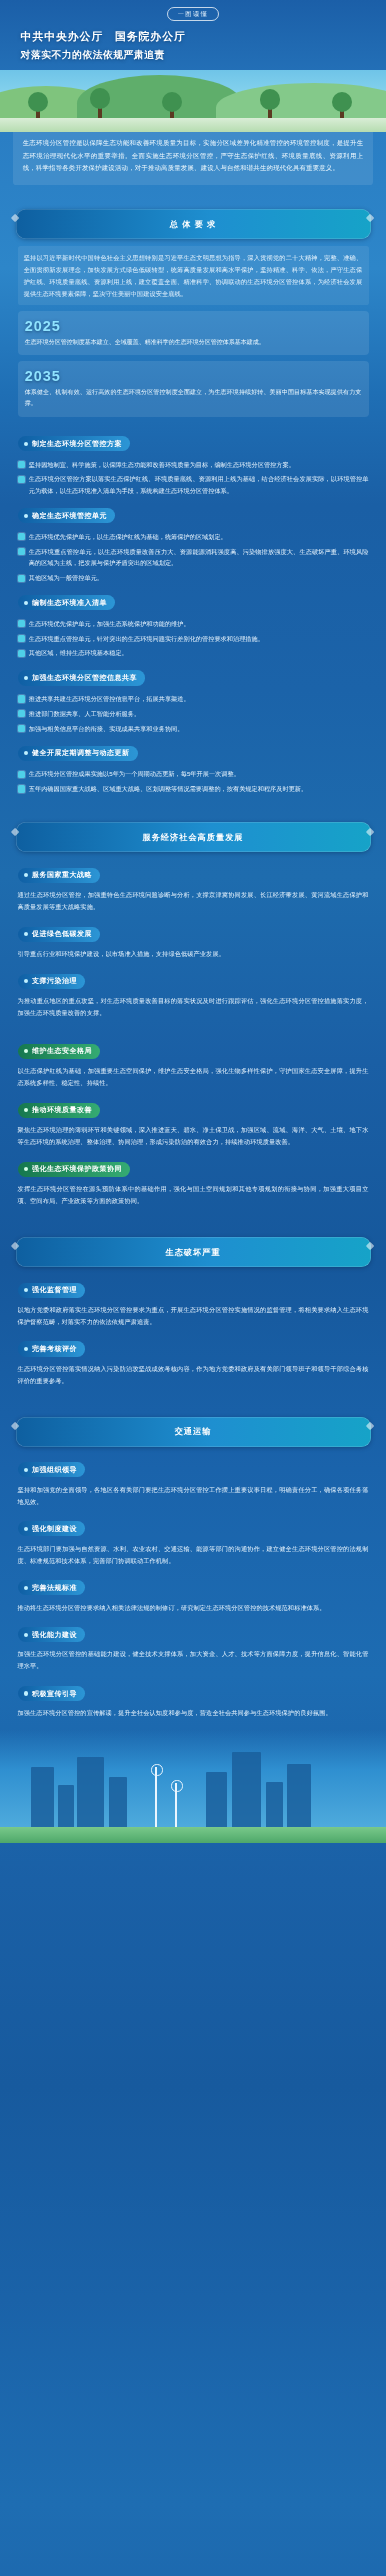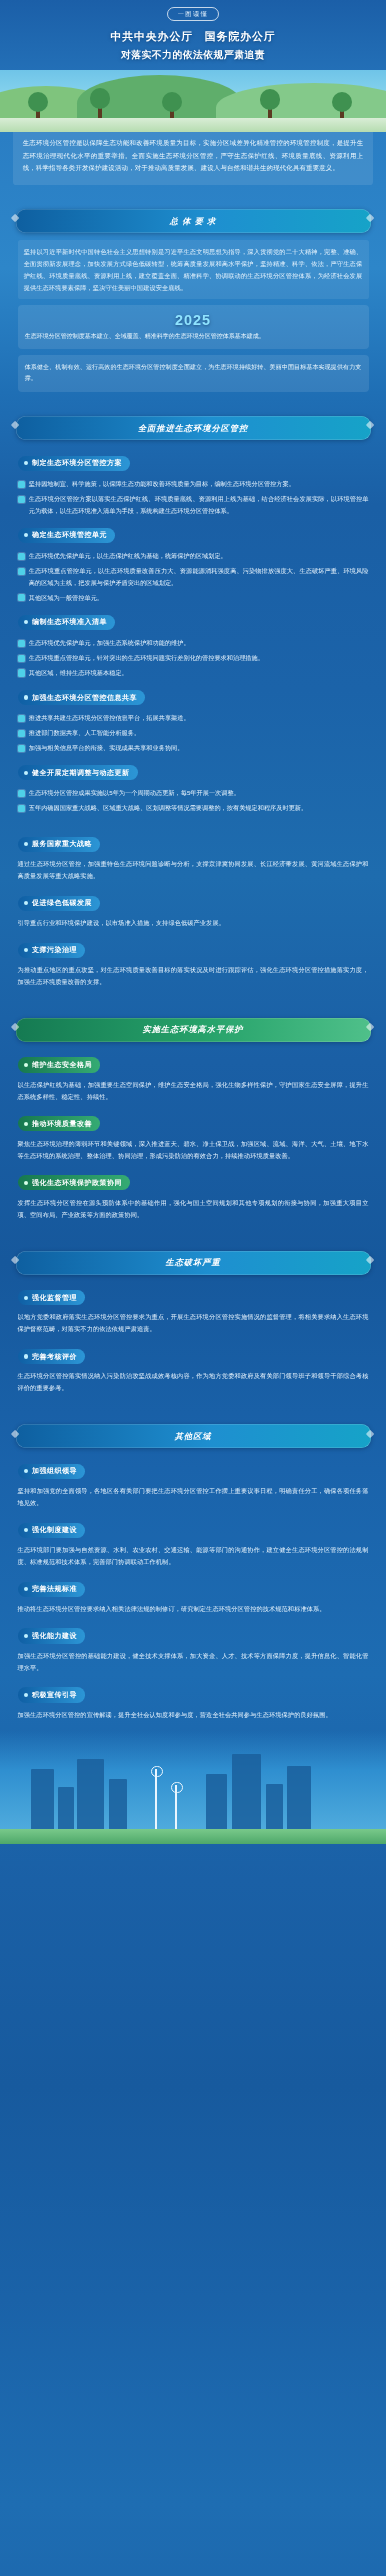--- a/index.html
+++ b/index.html
@@ -36,21 +36,21 @@
   .pill {
     display: inline-block;
     border: 0.5px solid rgba(255,255,255,0.75);
     border-radius: 7.2px;
     padding: 1.5px 9.3px;
     font-size: 6.2px;
     letter-spacing: 1.5px;
     color: #eaf6ff;
   }
   .title-block {
-    text-align: center;
+    text-align: left;
     margin-top: 9.3px;
     padding: 0 20.6px;
   }
   .title-line1 {
     font-size: 10.8px;
     font-weight: bold;
     letter-spacing: 1px;
     color: #ffffff;
     text-shadow: 0 1px 3.1px rgba(0,40,80,0.5);
   }
@@ -100,25 +100,25 @@
     line-height: 2.0;
     color: #f2fbff;
     text-align: justify;
     letter-spacing: 0.2px;
   }
 
   
   .sec-hd {
     position: relative;
     margin: 13.4px 15.5px 7.2px 15.5px;
-    height: 24px;
+    height: 30px;
     border-radius: 9.8px;
     background: linear-gradient(90deg, #0e5fa0, #1e8fd0 55%, #16a3c8);
     box-shadow: inset 0 0 0 0.5px rgba(255,255,255,0.25), 0 1px 4.1px rgba(0,30,60,0.35);
-    display: flex; align-items: center; justify-content: center; font-style: italic;
+    display: flex; align-items: center; justify-content: center;
   }
   .sec-hd span {
     font-size: 8.2px; font-weight: bold; letter-spacing: 1px; color: #ffffff;
   }
   .sec-hd.green {
     background: linear-gradient(90deg, #157a52, #27a36b 55%, #4fc08a);
   }
   .sec-hd:before, .sec-hd:after {
     content: ""; position: absolute; top: 6.2px; width: 6.2px; height: 6.2px;
     background: rgba(255,255,255,0.55); transform: rotate(45deg); border-radius: 1px;
@@ -159,21 +159,21 @@
 
   
   .goal {
     margin: 6.2px 17.5px 0 17.5px;
     background: rgba(255,255,255,0.10);
     border-radius: 4.1px;
     padding: 6.2px 7.2px 7.2px 7.2px;
   }
   .goal .year {
     font-size: 14.4px; font-weight: bold; color: #8fe3ff; letter-spacing: 1px;
-    text-align: center; margin-bottom: 3.1px; text-shadow: 0 1px 3.1px rgba(0,30,60,0.5);
+    margin-bottom: 3.1px; text-shadow: 0 1px 3.1px rgba(0,30,60,0.5);
   }
   .goal .gtext {
     font-size: 6px; line-height: 1.9; color: #f0faff; text-align: justify;
   }
 
   
   .list-row {
     margin: 3.1px 17.5px;
     display: flex; align-items: flex-start;
     font-size: 6.2px; line-height: 1.9; color: #eaf6ff;
@@ -242,113 +242,114 @@
   </div>
   <div class="body-text boxed">坚持以习近平新时代中国特色社会主义思想特别是习近平生态文明思想为指导，深入贯彻党的二十大精神，完整、准确、全面贯彻新发展理念，加快发展方式绿色低碳转型，统筹高质量发展和高水平保护，坚持精准、科学、依法，严守生态保护红线、环境质量底线、资源利用上线，建立覆盖全面、精准科学、协调联动的生态环境分区管控体系，为经济社会发展提供生态环境要素保障，坚决守住美丽中国建设安全底线。</div>
 
 
   <div class="goal">
     <div class="year">2025</div>
     <div class="gtext">生态环境分区管控制度基本建立、全域覆盖、精准科学的生态环境分区管控体系基本建成。</div>
   </div>
 
   <div class="goal">
+    <div class="year">2035</div>
     <div class="gtext">体系健全、机制有效、运行高效的生态环境分区管控制度全面建立，为生态环境持续好转、美丽中国目标基本实现提供有力支撑。</div>
   </div>
 
   
   <div class="spacer"></div>
+
+  
+  <div class="sub-hd">
+    <span class="dot"></span>
+    <span>制定生态环境分区管控方案</span>
+  </div>
+  <div class="list-row">
+    <span class="bullet"></span>
+    <span class="txt">坚持因地制宜、科学施策，以保障生态功能和改善环境质量为目标，编制生态环境分区管控方案。</span>
+  </div>
+  <div class="list-row">
+    <span class="bullet"></span>
+    <span class="txt">生态环境分区管控方案以落实生态保护红线、环境质量底线、资源利用上线为基础，结合经济社会发展实际，以环境管控单元为载体，以生态环境准入清单为手段，系统构建生态环境分区管控体系。</span>
+  </div>
+
+  
+  <div class="sub-hd">
+    <span class="dot"></span>
+    <span>确定生态环境管控单元</span>
+  </div>
+  <div class="list-row">
+    <span class="bullet"></span>
+    <span class="txt">生态环境优先保护单元，以生态保护红线为基础，统筹保护的区域划定。</span>
+  </div>
+  <div class="list-row">
+    <span class="bullet"></span>
+    <span class="txt">生态环境重点管控单元，以生态环境质量改善压力大、资源能源消耗强度高、污染物排放强度大、生态破坏严重、环境风险高的区域为主线，把发展与保护矛盾突出的区域划定。</span>
+  </div>
+  <div class="list-row">
+    <span class="bullet"></span>
+    <span class="txt">其他区域为一般管控单元。</span>
+  </div>
+
+  
+  <div class="sub-hd">
+    <span class="dot"></span>
+    <span>编制生态环境准入清单</span>
+  </div>
+  <div class="list-row">
+    <span class="bullet"></span>
+    <span class="txt">生态环境优先保护单元，加强生态系统保护和功能的维护。</span>
+  </div>
+  <div class="list-row">
+    <span class="bullet"></span>
+    <span class="txt">生态环境重点管控单元，针对突出的生态环境问题实行差别化的管控要求和治理措施。</span>
+  </div>
+  <div class="list-row">
+    <span class="bullet"></span>
+    <span class="txt">其他区域，维持生态环境基本稳定。</span>
+  </div>
+
+  
+  <div class="sub-hd">
+    <span class="dot"></span>
+    <span>加强生态环境分区管控信息共享</span>
+  </div>
+  <div class="list-row">
+    <span class="bullet"></span>
+    <span class="txt">推进共享共建生态环境分区管控信息平台，拓展共享渠道。</span>
+  </div>
+  <div class="list-row">
+    <span class="bullet"></span>
+    <span class="txt">推进部门数据共享、人工智能分析服务。</span>
+  </div>
+  <div class="list-row">
+    <span class="bullet"></span>
+    <span class="txt">加强与相关信息平台的衔接、实现成果共享和业务协同。</span>
+  </div>
+
+  
+  <div class="sub-hd">
+    <span class="dot"></span>
+    <span>健全开展定期调整与动态更新</span>
+  </div>
+  <div class="list-row">
+    <span class="bullet"></span>
+    <span class="txt">生态环境分区管控成果实施以5年为一个周期动态更新，每5年开展一次调整。</span>
+  </div>
+  <div class="list-row">
+    <span class="bullet"></span>
+    <span class="txt">五年内确因国家重大战略、区域重大战略、区划调整等情况需要调整的，按有关规定和程序及时更新。</span>
+  </div>
+
+  
+  <div class="spacer"></div>
   <div class="sec-hd">
-    <span>全面推进生态环境分区管控</span>
-  </div>
-
-  
-  <div class="sub-hd">
-    <span class="dot"></span>
-    <span>制定生态环境分区管控方案</span>
-  </div>
-  <div class="list-row">
-    <span class="bullet"></span>
-    <span class="txt">坚持因地制宜、科学施策，以保障生态功能和改善环境质量为目标，编制生态环境分区管控方案。</span>
-  </div>
-  <div class="list-row">
-    <span class="bullet"></span>
-    <span class="txt">生态环境分区管控方案以落实生态保护红线、环境质量底线、资源利用上线为基础，结合经济社会发展实际，以环境管控单元为载体，以生态环境准入清单为手段，系统构建生态环境分区管控体系。</span>
-  </div>
-
-  
-  <div class="sub-hd">
-    <span class="dot"></span>
-    <span>确定生态环境管控单元</span>
-  </div>
-  <div class="list-row">
-    <span class="bullet"></span>
-    <span class="txt">生态环境优先保护单元，以生态保护红线为基础，统筹保护的区域划定。</span>
-  </div>
-  <div class="list-row">
-    <span class="bullet"></span>
-    <span class="txt">生态环境重点管控单元，以生态环境质量改善压力大、资源能源消耗强度高、污染物排放强度大、生态破坏严重、环境风险高的区域为主线，把发展与保护矛盾突出的区域划定。</span>
-  </div>
-  <div class="list-row">
-    <span class="bullet"></span>
-    <span class="txt">其他区域为一般管控单元。</span>
-  </div>
-
-  
-  <div class="sub-hd">
-    <span class="dot"></span>
-    <span>编制生态环境准入清单</span>
-  </div>
-  <div class="list-row">
-    <span class="bullet"></span>
-    <span class="txt">生态环境优先保护单元，加强生态系统保护和功能的维护。</span>
-  </div>
-  <div class="list-row">
-    <span class="bullet"></span>
-    <span class="txt">生态环境重点管控单元，针对突出的生态环境问题实行差别化的管控要求和治理措施。</span>
-  </div>
-  <div class="list-row">
-    <span class="bullet"></span>
-    <span class="txt">其他区域，维持生态环境基本稳定。</span>
-  </div>
-
-  
-  <div class="sub-hd">
-    <span class="dot"></span>
-    <span>加强生态环境分区管控信息共享</span>
-  </div>
-  <div class="list-row">
-    <span class="bullet"></span>
-    <span class="txt">推进共享共建生态环境分区管控信息平台，拓展共享渠道。</span>
-  </div>
-  <div class="list-row">
-    <span class="bullet"></span>
-    <span class="txt">推进部门数据共享、人工智能分析服务。</span>
-  </div>
-  <div class="list-row">
-    <span class="bullet"></span>
-    <span class="txt">加强与相关信息平台的衔接、实现成果共享和业务协同。</span>
-  </div>
-
-  
-  <div class="sub-hd">
-    <span class="dot"></span>
-    <span>健全开展定期调整与动态更新</span>
-  </div>
-  <div class="list-row">
-    <span class="bullet"></span>
-    <span class="txt">生态环境分区管控成果实施以5年为一个周期动态更新，每5年开展一次调整。</span>
-  </div>
-  <div class="list-row">
-    <span class="bullet"></span>
-    <span class="txt">五年内确因国家重大战略、区域重大战略、区划调整等情况需要调整的，按有关规定和程序及时更新。</span>
-  </div>
-
-  
-  <div class="spacer"></div>
+    <span>服务经济社会高质量发展</span>
+  </div>
 
   <div class="sub-hd">
     <span class="dot"></span>
     <span>服务国家重大战略</span>
   </div>
   <div class="body-text">通过生态环境分区管控，加强重特色生态环境问题诊断与分析，支撑京津冀协同发展、长江经济带发展、黄河流域生态保护和高质量发展等重大战略实施。</div>
 
   <div class="sub-hd">
     <span class="dot"></span>
     <span>促进绿色低碳发展</span>
@@ -356,23 +357,20 @@
   <div class="body-text">引导重点行业和环境保护建设，以市场准入措施，支持绿色低碳产业发展。</div>
 
   <div class="sub-hd">
     <span class="dot"></span>
     <span>支撑污染治理</span>
   </div>
   <div class="body-text">为推动重点地区的重点攻坚，对生态环境质量改善目标的落实状况及时进行跟踪评估，强化生态环境分区管控措施落实力度，加强生态环境质量改善的支撑。</div>
 
   
   <div class="spacer"></div>
-  <div class="sec-hd green">
-    <span>实施生态环境高水平保护</span>
-  </div>
 
   <div class="sub-hd green">
     <span class="dot"></span>
     <span>维护生态安全格局</span>
   </div>
   <div class="body-text">以生态保护红线为基础，加强重要生态空间保护，维护生态安全格局，强化生物多样性保护，守护国家生态安全屏障，提升生态系统多样性、稳定性、持续性。</div>
 
   <div class="sub-hd green">
     <span class="dot"></span>
     <span>推动环境质量改善</span>
@@ -399,21 +397,21 @@
 
   <div class="sub-hd">
     <span class="dot"></span>
     <span>完善考核评价</span>
   </div>
   <div class="body-text">生态环境分区管控落实情况纳入污染防治攻坚战成效考核内容，作为地方党委和政府及有关部门领导班子和领导干部综合考核评价的重要参考。</div>
 
   
   <div class="spacer"></div>
   <div class="sec-hd">
-    <span>其他区域</span>
+    <span>交通运输</span>
   </div>
 
   <div class="sub-hd">
     <span class="dot"></span>
     <span>加强组织领导</span>
   </div>
   <div class="body-text">坚持和加强党的全面领导，各地区各有关部门要把生态环境分区管控工作摆上重要议事日程，明确责任分工，确保各项任务落地见效。</div>
 
   <div class="sub-hd">
     <span class="dot"></span>

